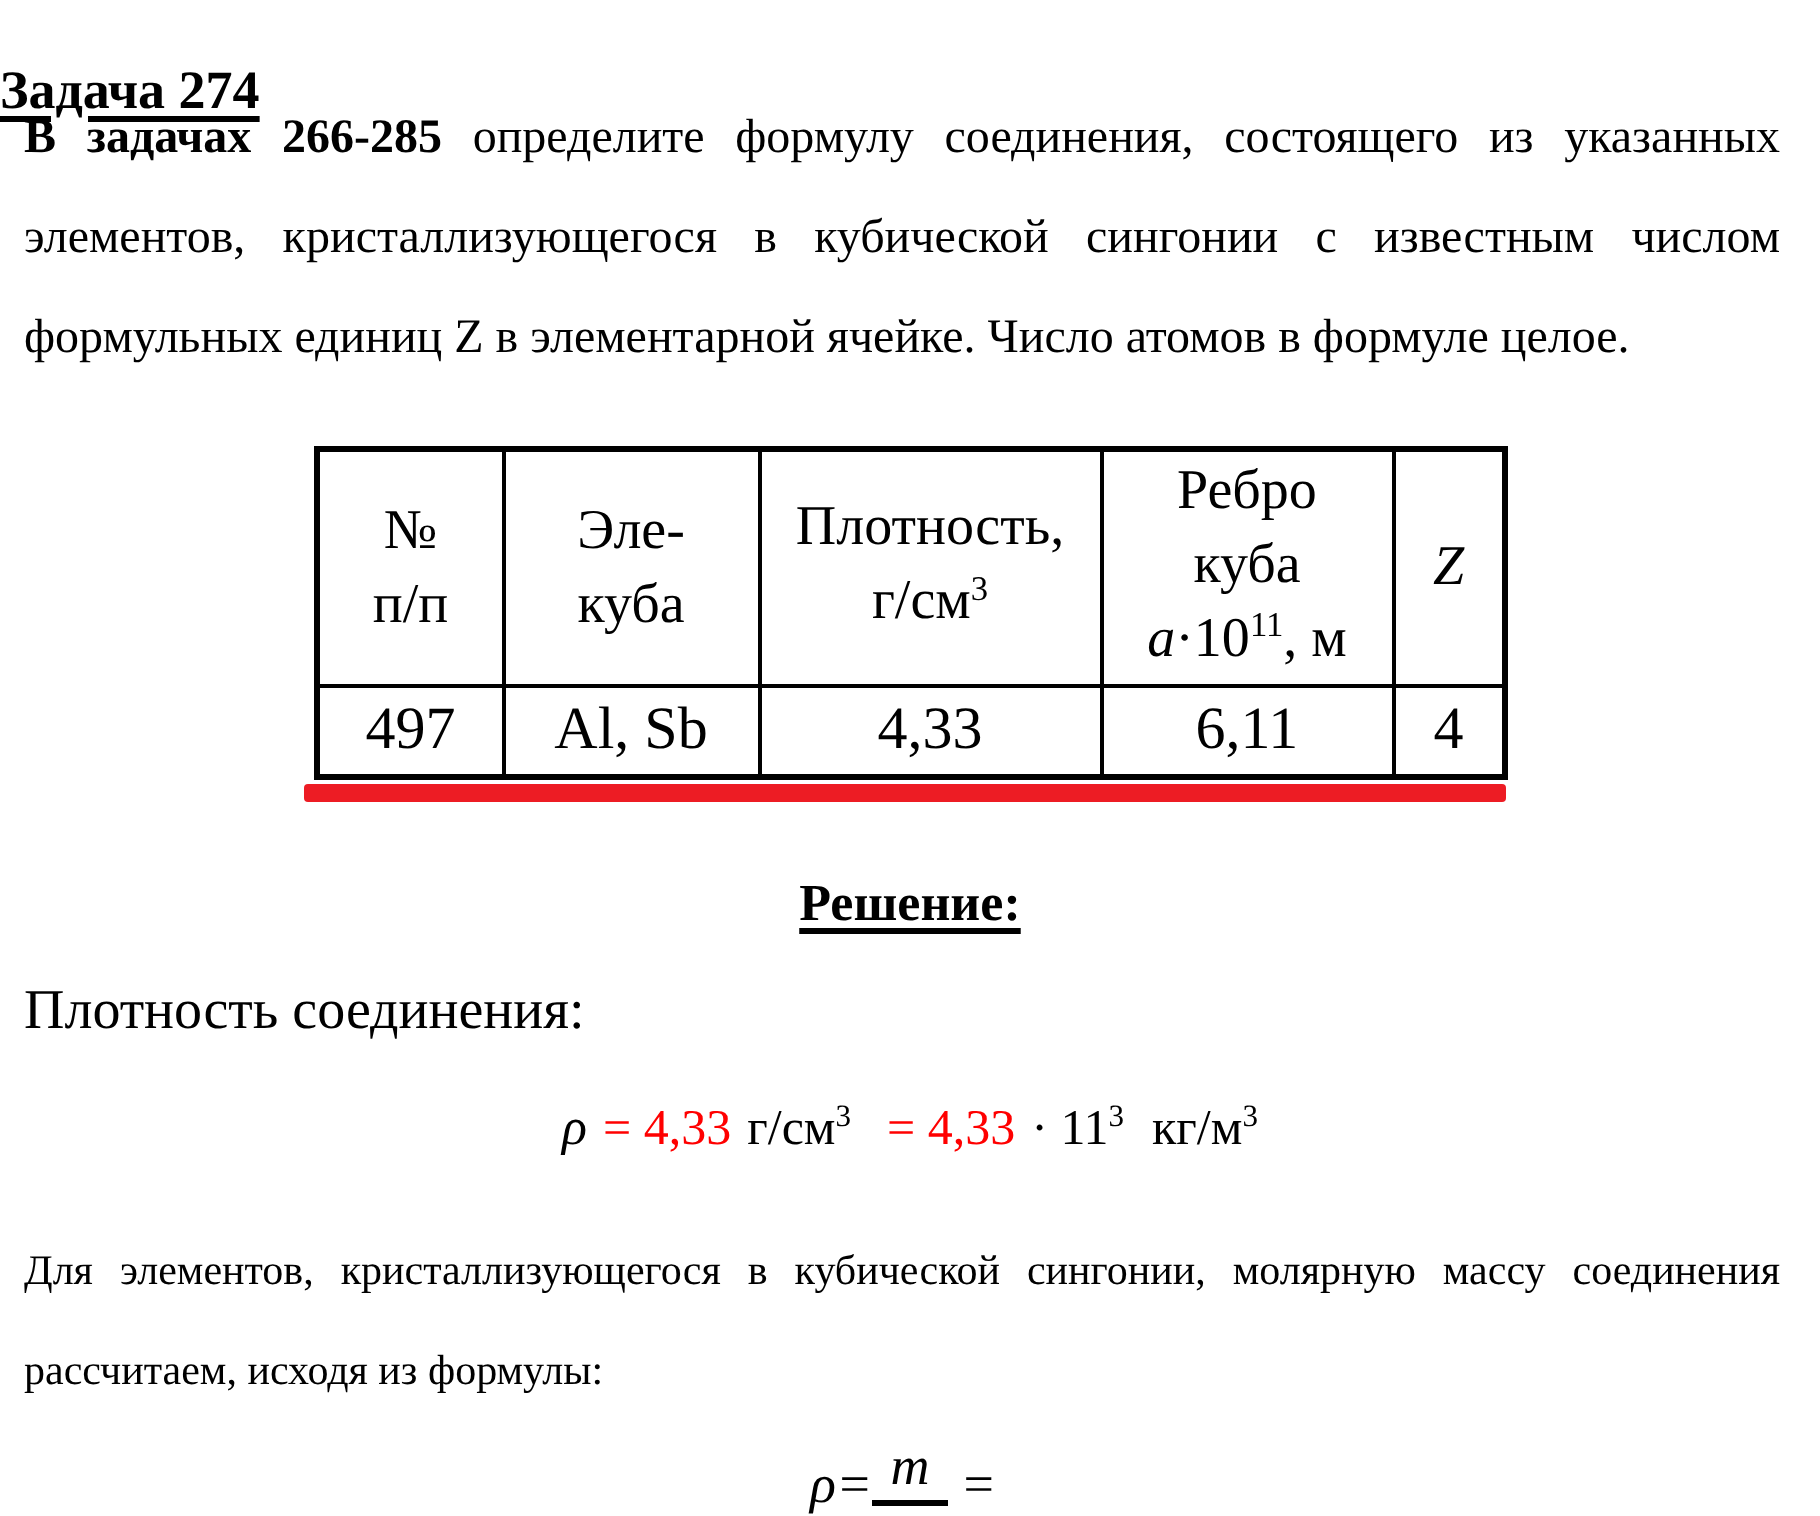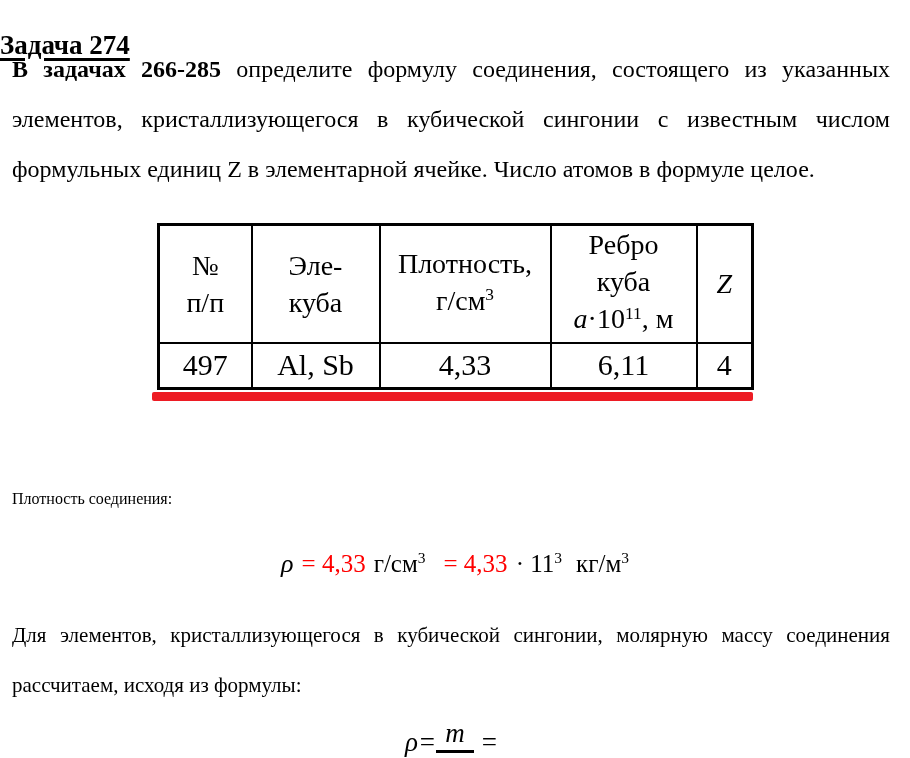--- a/index.html
+++ b/index.html
@@ -51,21 +51,21 @@
   .solution-heading {
     position:absolute; top:437px; left:0; right:0;
     text-align:center;
     font-size:26px; font-weight:bold;
     text-decoration:underline;
     text-decoration-thickness:2.5px;
     text-underline-offset:4px;
   }
   .density-label {
     position:absolute; top:490px; left:12px;
-    font-size:16px;
+    font-size:28px;
   }
   .formula1 {
     position:absolute; top:549px; left:0; right:0;
     text-align:center;
     font-size:25px;
     white-space:nowrap;
   }
   .formula1 .rho { font-style:italic; font-size:26px; }
   .formula1 .red { }
   .formula1 .gap-s { margin-left:8px; }
@@ -140,20 +140,21 @@
       <td>Al, Sb</td>
       <td>4,33</td>
       <td>6,11</td>
       <td>4</td>
     </tr>
   </tbody>
     </table>
 
   <div class="red-line" style="background: rgb(237, 28, 36);"></div>
 
+  <div class="solution-heading">Решение:</div>
 
   <div class="density-label">Плотность соединения:</div>
 
   <div class="formula1"><span class="rho">ρ</span><span class="red gap-s" style="color: rgb(255, 0, 0);">= 4,33</span><span class="gap-s">г/см</span><span class="sup">3</span><span class="red gap-l" style="color: rgb(255, 0, 0);">= 4,33</span><span class="gap-s">· 11</span><span class="sup">3</span><span class="gap-m">кг/м</span><span class="sup">3</span></div>
 
   <p class="method-para">Для элементов, кристаллизующегося в кубической сингонии, молярную массу соединения рассчитаем, исходя из формулы:</p>
 
   <div class="formula2">
     <span class="op lhs">ρ=</span>
     <span class="frac">

